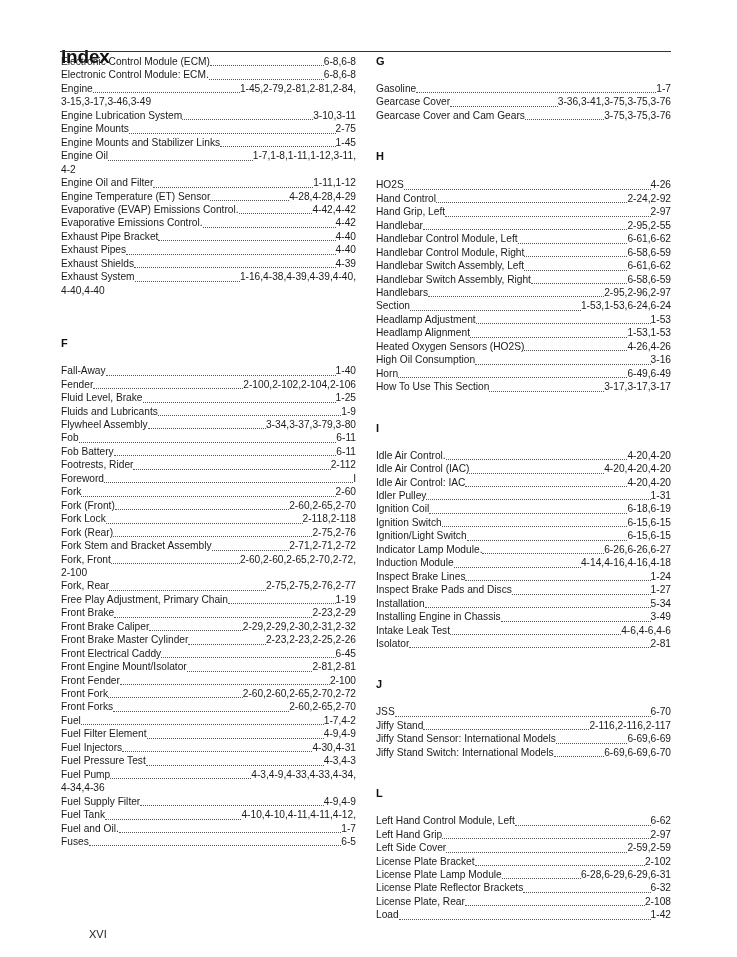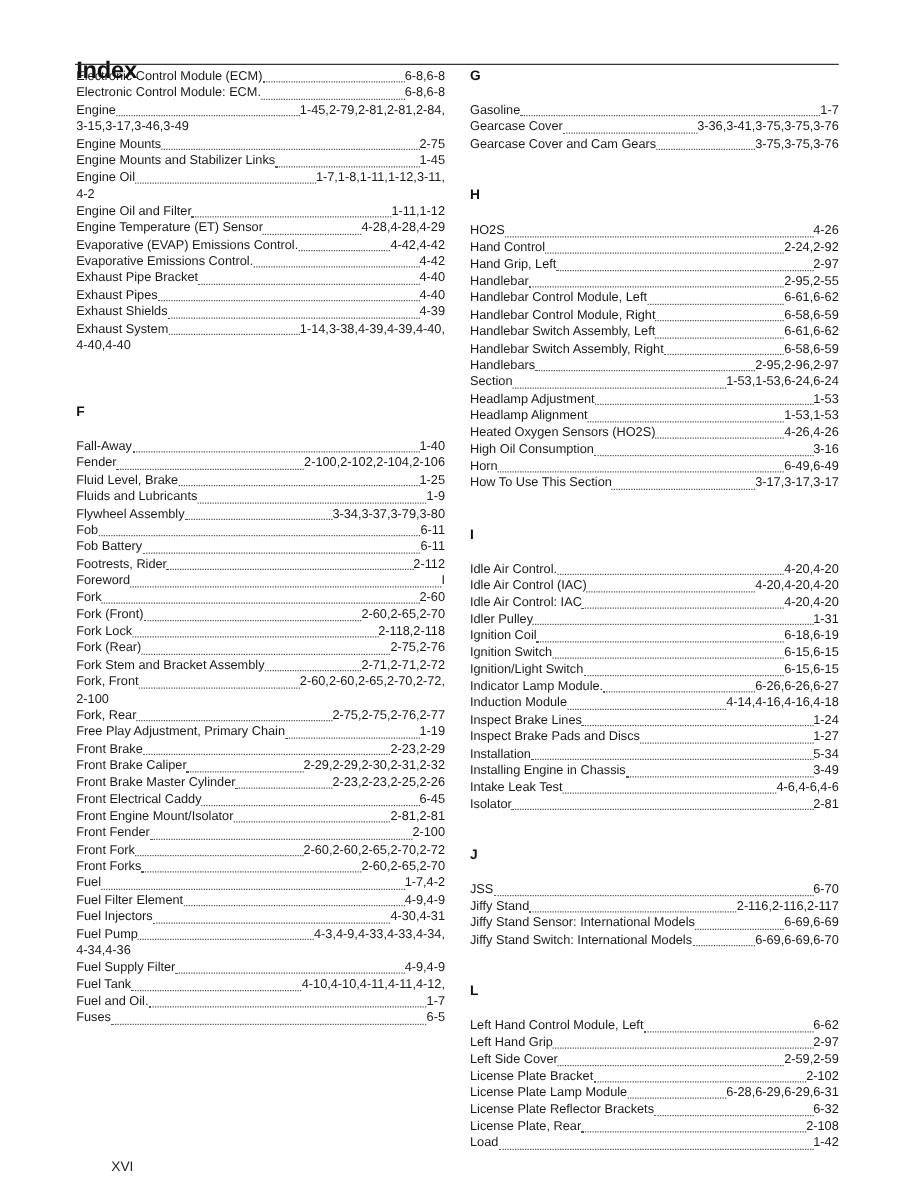--- a/index.html
+++ b/index.html
@@ -56,20 +56,25 @@
         <span class="leader"></span>
         <span class="pages">6-8,6-8</span>
       </div>
       <div class="entry">
         <span class="term">Engine</span>
         <span class="leader"></span>
         <span class="pages">1-45,2-79,2-81,2-81,2-84,</span>
       </div>
       <div class="cont">3-15,3-17,3-46,3-49</div>
       <div class="entry">
+        <span class="term">Engine Lubrication System</span>
+        <span class="leader"></span>
+        <span class="pages">3-10,3-11</span>
+      </div>
+      <div class="entry">
         <span class="term">Engine Mounts</span>
         <span class="leader"></span>
         <span class="pages">2-75</span>
       </div>
       <div class="entry">
         <span class="term">Engine Mounts and Stabilizer Links</span>
         <span class="leader"></span>
         <span class="pages">1-45</span>
       </div>
       <div class="entry">
@@ -109,21 +114,21 @@
         <span class="pages">4-40</span>
       </div>
       <div class="entry">
         <span class="term">Exhaust Shields</span>
         <span class="leader"></span>
         <span class="pages">4-39</span>
       </div>
       <div class="entry">
         <span class="term">Exhaust System</span>
         <span class="leader"></span>
-        <span class="pages">1-14,3-38,4-39,4-39,4-40,</span>
+        <span class="pages">1-16,4-38,4-39,4-39,4-40,</span>
       </div>
       <div class="cont">4-40,4-40</div>
     </div>
   <div style="height:40px"></div>
   <div class="letter">F</div>
   <div style="height:14px"></div>
   <div>
       <div class="entry">
         <span class="term">Fall-Away</span>
         <span class="leader"></span>
@@ -257,20 +262,25 @@
       </div>
       <div class="entry">
         <span class="term">Fuel Filter Element</span>
         <span class="leader"></span>
         <span class="pages">4-9,4-9</span>
       </div>
       <div class="entry">
         <span class="term">Fuel Injectors</span>
         <span class="leader"></span>
         <span class="pages">4-30,4-31</span>
+      </div>
+      <div class="entry">
+        <span class="term">Fuel Pressure Test</span>
+        <span class="leader"></span>
+        <span class="pages">4-3,4-3</span>
       </div>
       <div class="entry">
         <span class="term">Fuel Pump</span>
         <span class="leader"></span>
         <span class="pages">4-3,4-9,4-33,4-33,4-34,</span>
       </div>
       <div class="cont">4-34,4-36</div>
       <div class="entry">
         <span class="term">Fuel Supply Filter</span>
         <span class="leader"></span>

